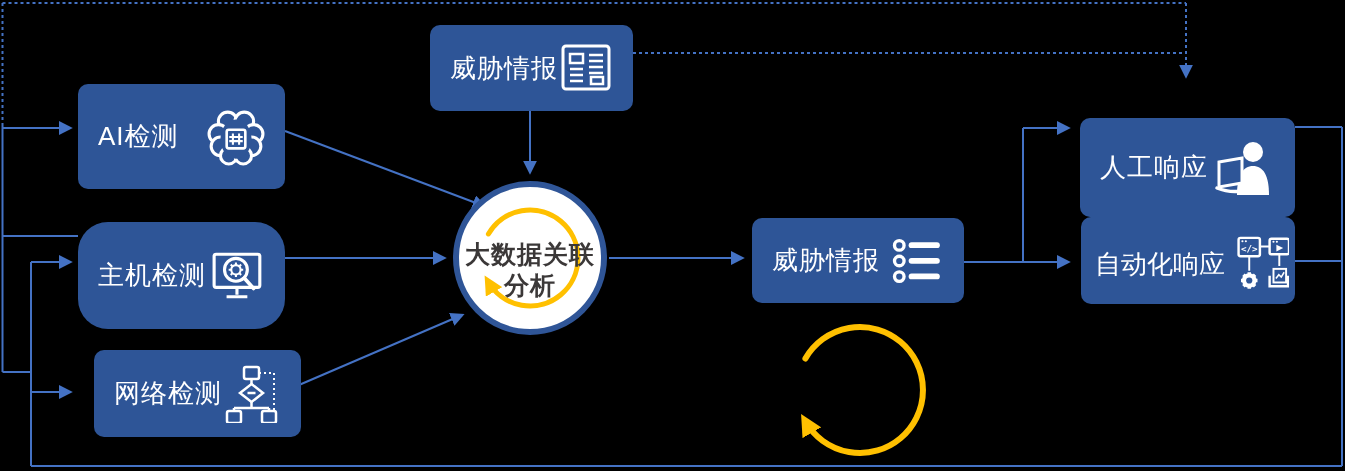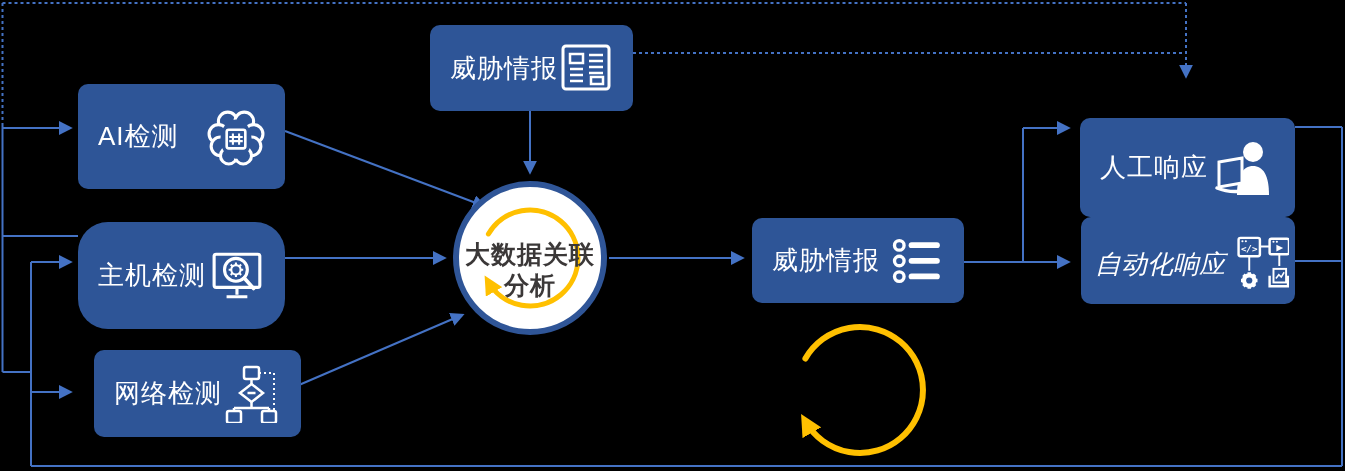--- a/index.html
+++ b/index.html
@@ -18,21 +18,21 @@
   .circle-node{
     position:absolute;left:453px;top:181px;width:154px;height:154px;
     background:#fff;border:6px solid #2F5597;border-radius:50%;box-sizing:border-box;
   }
   .circle-node .arc{position:absolute;left:0;top:0;width:142px;height:142px;}
   .circle-node .ctext{
     position:absolute;left:0;top:12px;width:142px;height:142px;
     display:flex;flex-direction:column;align-items:center;justify-content:center;
     color:#3B3838;font-size:25px;font-weight:700;line-height:1.25;letter-spacing:1px;
   }
-  .auto-node{padding:8px 8px 0 14px;font-size:26px;letter-spacing:0;font-style:italic;}
+  .auto-node{padding:8px 8px 0 14px;font-size:26px;letter-spacing:0;}
 </style>
 </head>
 <body>
 
 <div class="stage">
 
   <svg class="connectors" viewBox="0 0 1345 471">
     <defs>
       <marker id="ab" viewBox="0 0 10 10" refX="8" refY="5" markerWidth="7" markerHeight="7" orient="auto">
         <path d="M0,0 L10,5 L0,10 Z" fill="#4472C4"></path>

